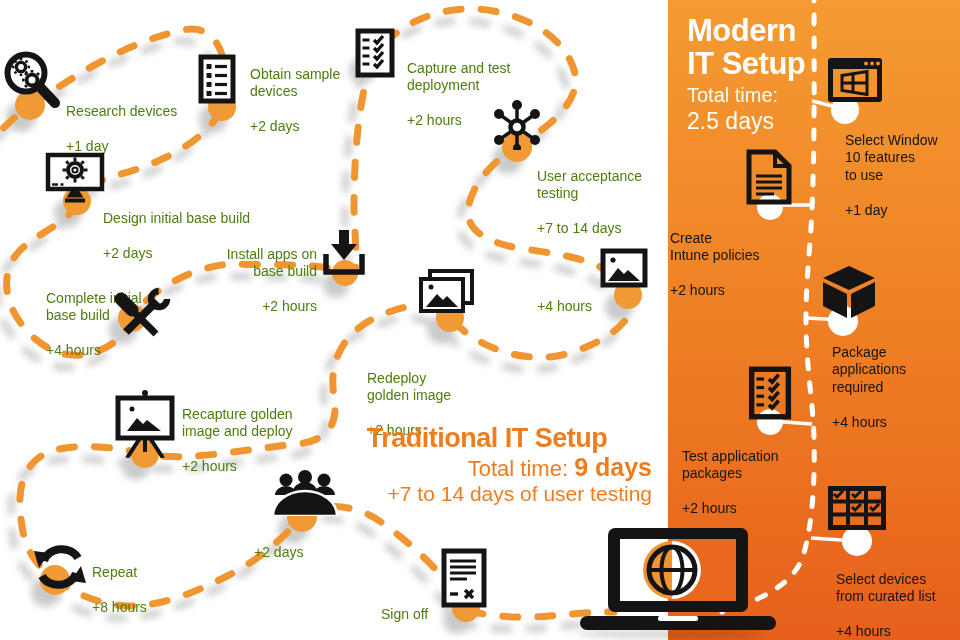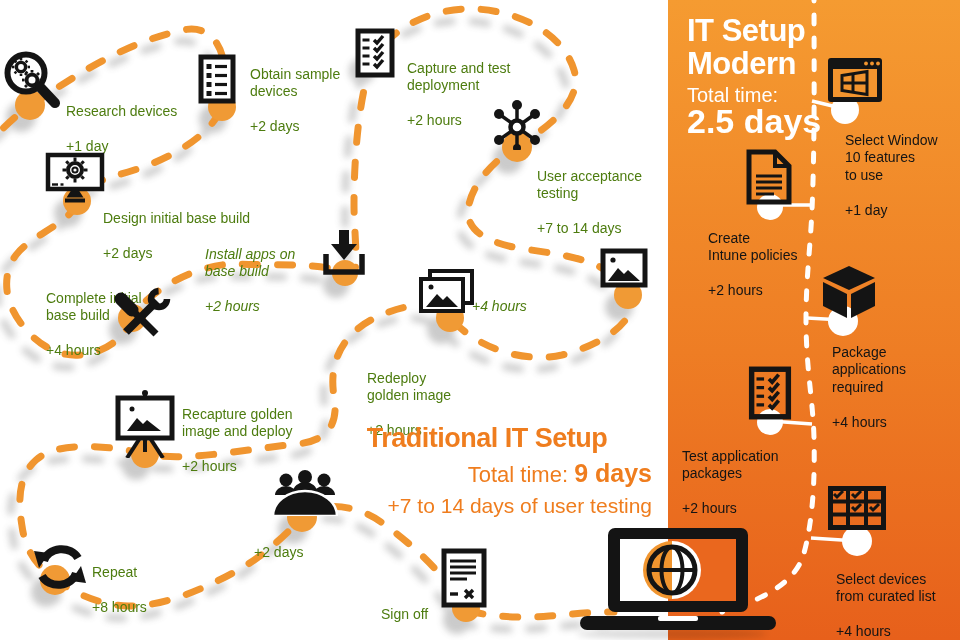--- a/index.html
+++ b/index.html
@@ -4,33 +4,33 @@
 <style>
   html,body{margin:0;padding:0;background:#fff;}
   #canvas{position:relative;width:960px;height:640px;background:#ffffff;overflow:hidden;
           font-family:"Liberation Sans","DejaVu Sans",sans-serif;}
   .panel{position:absolute;left:668px;top:0;width:292px;height:640px;
          background:linear-gradient(180deg,#F59B31 0%,#EE7D24 55%,#E7601B 100%);}
   svg.roads{position:absolute;left:0;top:0;}
   .step{position:absolute;inset:0;pointer-events:none;}
   .icon{position:absolute;}
   .txt{position:absolute;color:#4d7c0f;font-size:14px;line-height:17.5px;white-space:pre-line;}
-  .txt.right{text-align:left;font-style:italic;}
+  .txt.right{text-align:right;}
   .txt.center{text-align:left;}
   .txt .dur{white-space:pre-line;}
   .modern-txt{color:#141414;}
   .trad-title{position:absolute;top:423px;left:322px;width:330px;text-align:right;color:#EF7D1E;}
   .tt1{font-size:27px;font-weight:bold;letter-spacing:-0.5px;line-height:31px;text-align:center;}
-  .tt2{font-size:22px;line-height:39px;}
+  .tt2{font-size:22px;line-height:27px;}
   .tt2 .big{font-size:25px;font-weight:bold;}
   .tt3{font-size:21px;line-height:24px;}
   .mod-title{position:absolute;left:687px;top:14px;color:#ffffff;}
   .mt1{font-size:31px;font-weight:bold;line-height:33px;letter-spacing:-0.5px;}
   .mt2{font-size:20px;line-height:24px;margin-top:3px;}
-  .mt3{font-size:34px;font-weight:bold;line-height:29px;}
+  .mt3{font-size:23px;font-weight:normal;line-height:29px;}
   .laptop{position:absolute;left:572px;top:518px;}
 </style>
 </head>
 <body>
 
 <div id="canvas">
 
   <div class="panel"></div>
 
   <svg class="roads" width="960" height="640" viewBox="0 0 960 640">
@@ -408,21 +408,21 @@
         <path d="M5 4 H31 L45 18 V54 H5 Z" fill="none" stroke="#141414" stroke-width="5"></path>
         <path d="M31 4 V18 H45" fill="none" stroke="#141414" stroke-width="4"></path>
         <g stroke="#141414" stroke-width="3">
             <line x1="12" y1="28" x2="38" y2="28"></line>
             <line x1="12" y1="34" x2="38" y2="34"></line>
             <line x1="12" y1="40" x2="38" y2="40"></line>
             <line x1="12" y1="46" x2="30" y2="46"></line>
           </g>
       </svg>
     </div>
-    <div class="txt center modern-txt" style="left:708px;top:212px;width:125px">
+    <div class="txt center modern-txt" style="left:670px;top:212px;width:125px">
       <div class="lbl">Create
 Intune policies</div>
       <div class="dur">+2 hours</div>
     </div>
   </div>
 
   <div class="step">
     <div class="icon" style="left:820px;top:264px">
       <svg width="58" height="56" viewBox="0 0 58 56">
         <polygon points="29,2 55,14 29,26 3,14" fill="#141414"></polygon>
@@ -488,22 +488,22 @@
     </div>
   </div>
 
   <div class="trad-title">
     <div class="tt1">Traditional IT Setup</div>
     <div class="tt2"><span>Total time:</span> <span class="big">9 days</span></div>
     <div class="tt3">+7 to 14 days of user testing</div>
   </div>
 
   <div class="mod-title">
+    <div class="mt1">Modern</div>
     <div class="mt1">IT Setup</div>
-    <div class="mt1">Modern</div>
     <div class="mt2">Total time:</div>
     <div class="mt3">2.5 days</div>
   </div>
 
   <div class="laptop">
     <svg width="212" height="122" viewBox="0 0 212 122">
       <defs>
         <clipPath id="scr">
             <rect x="48" y="21" width="116" height="62"></rect>
           </clipPath>

